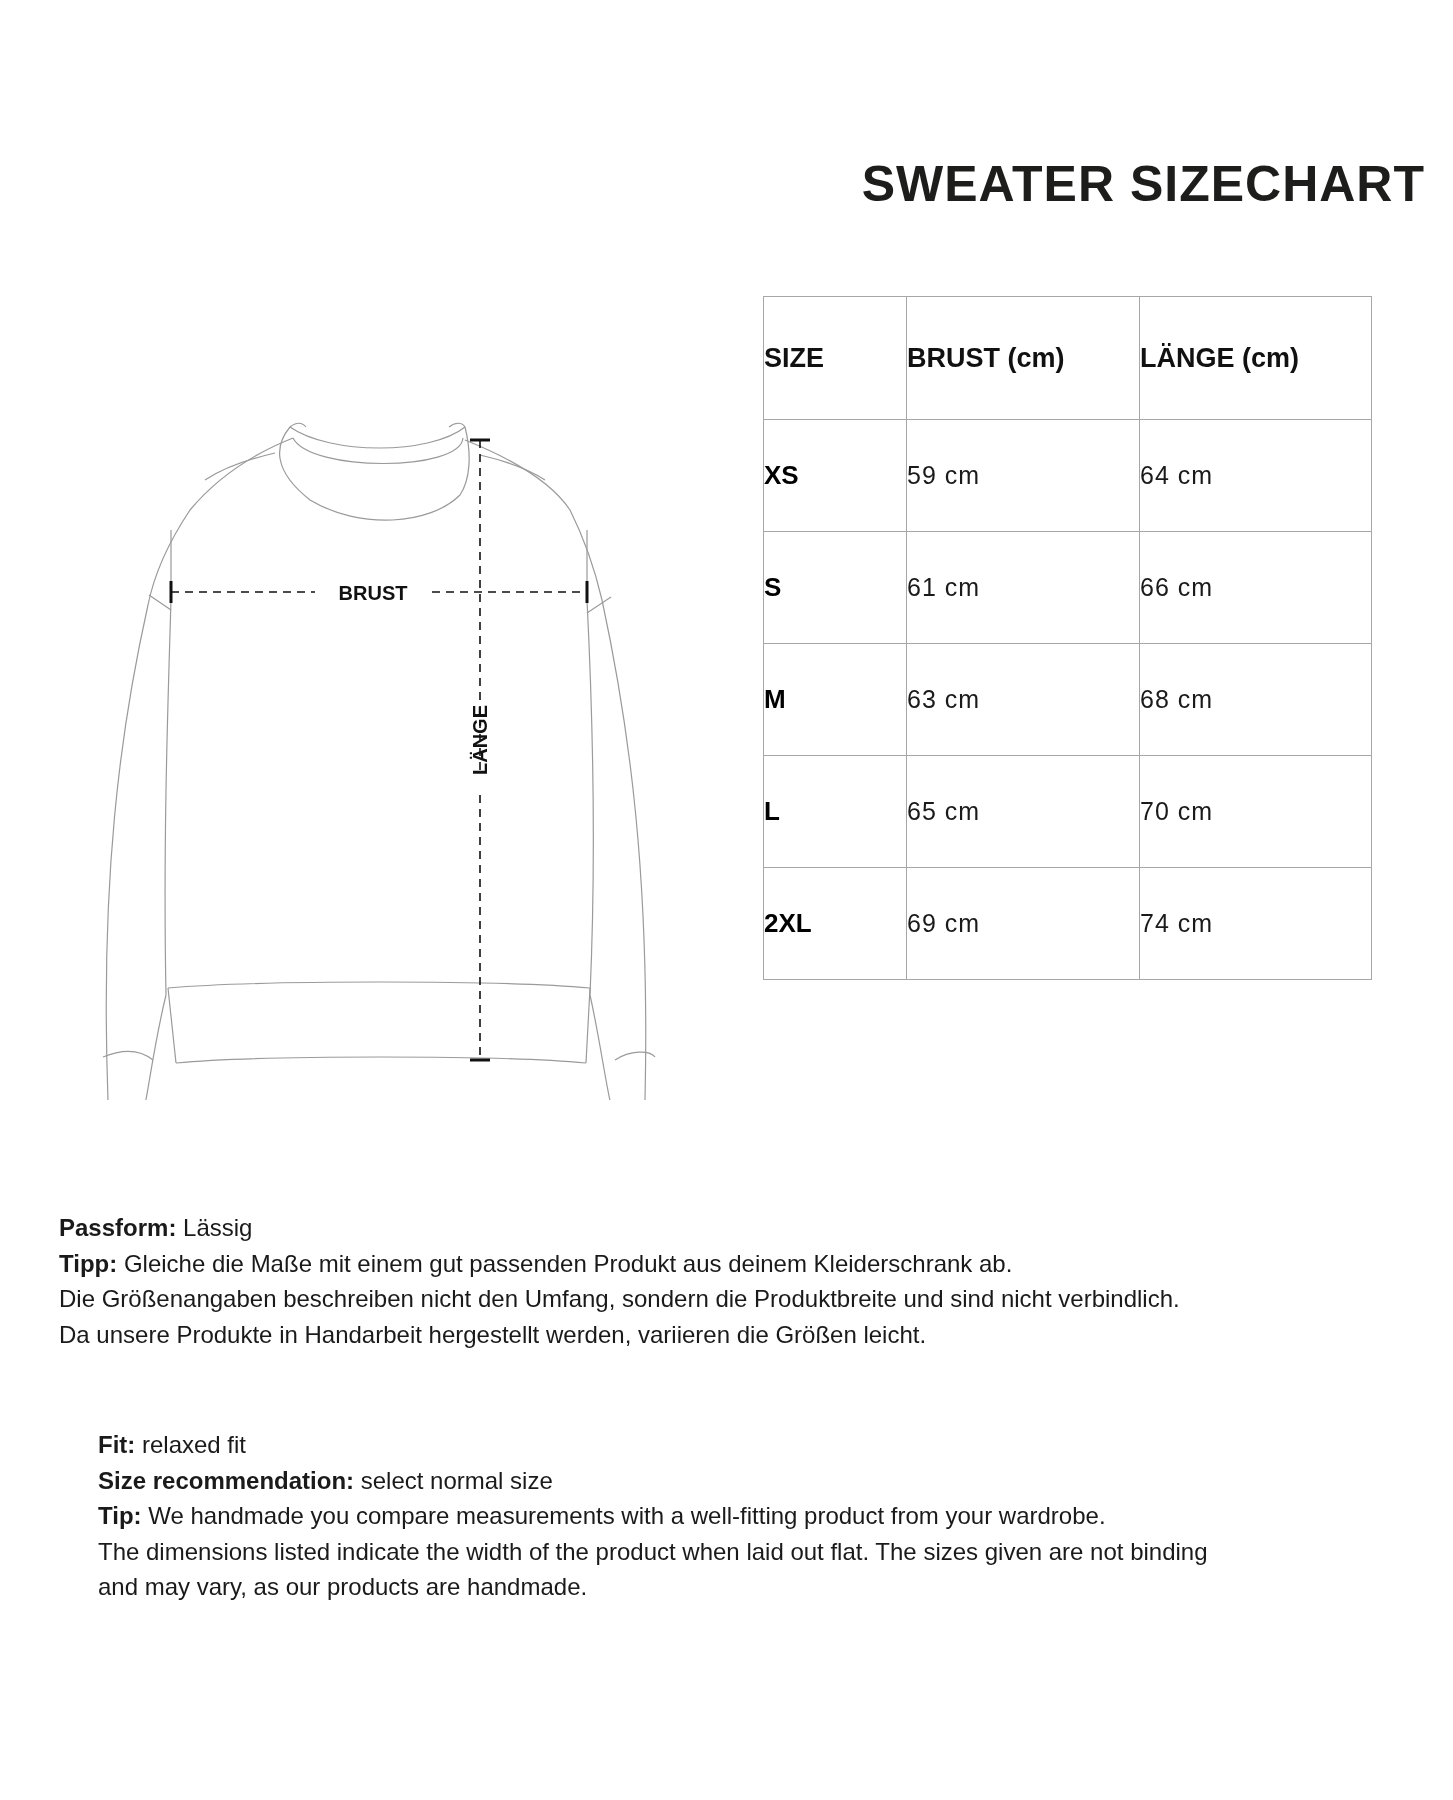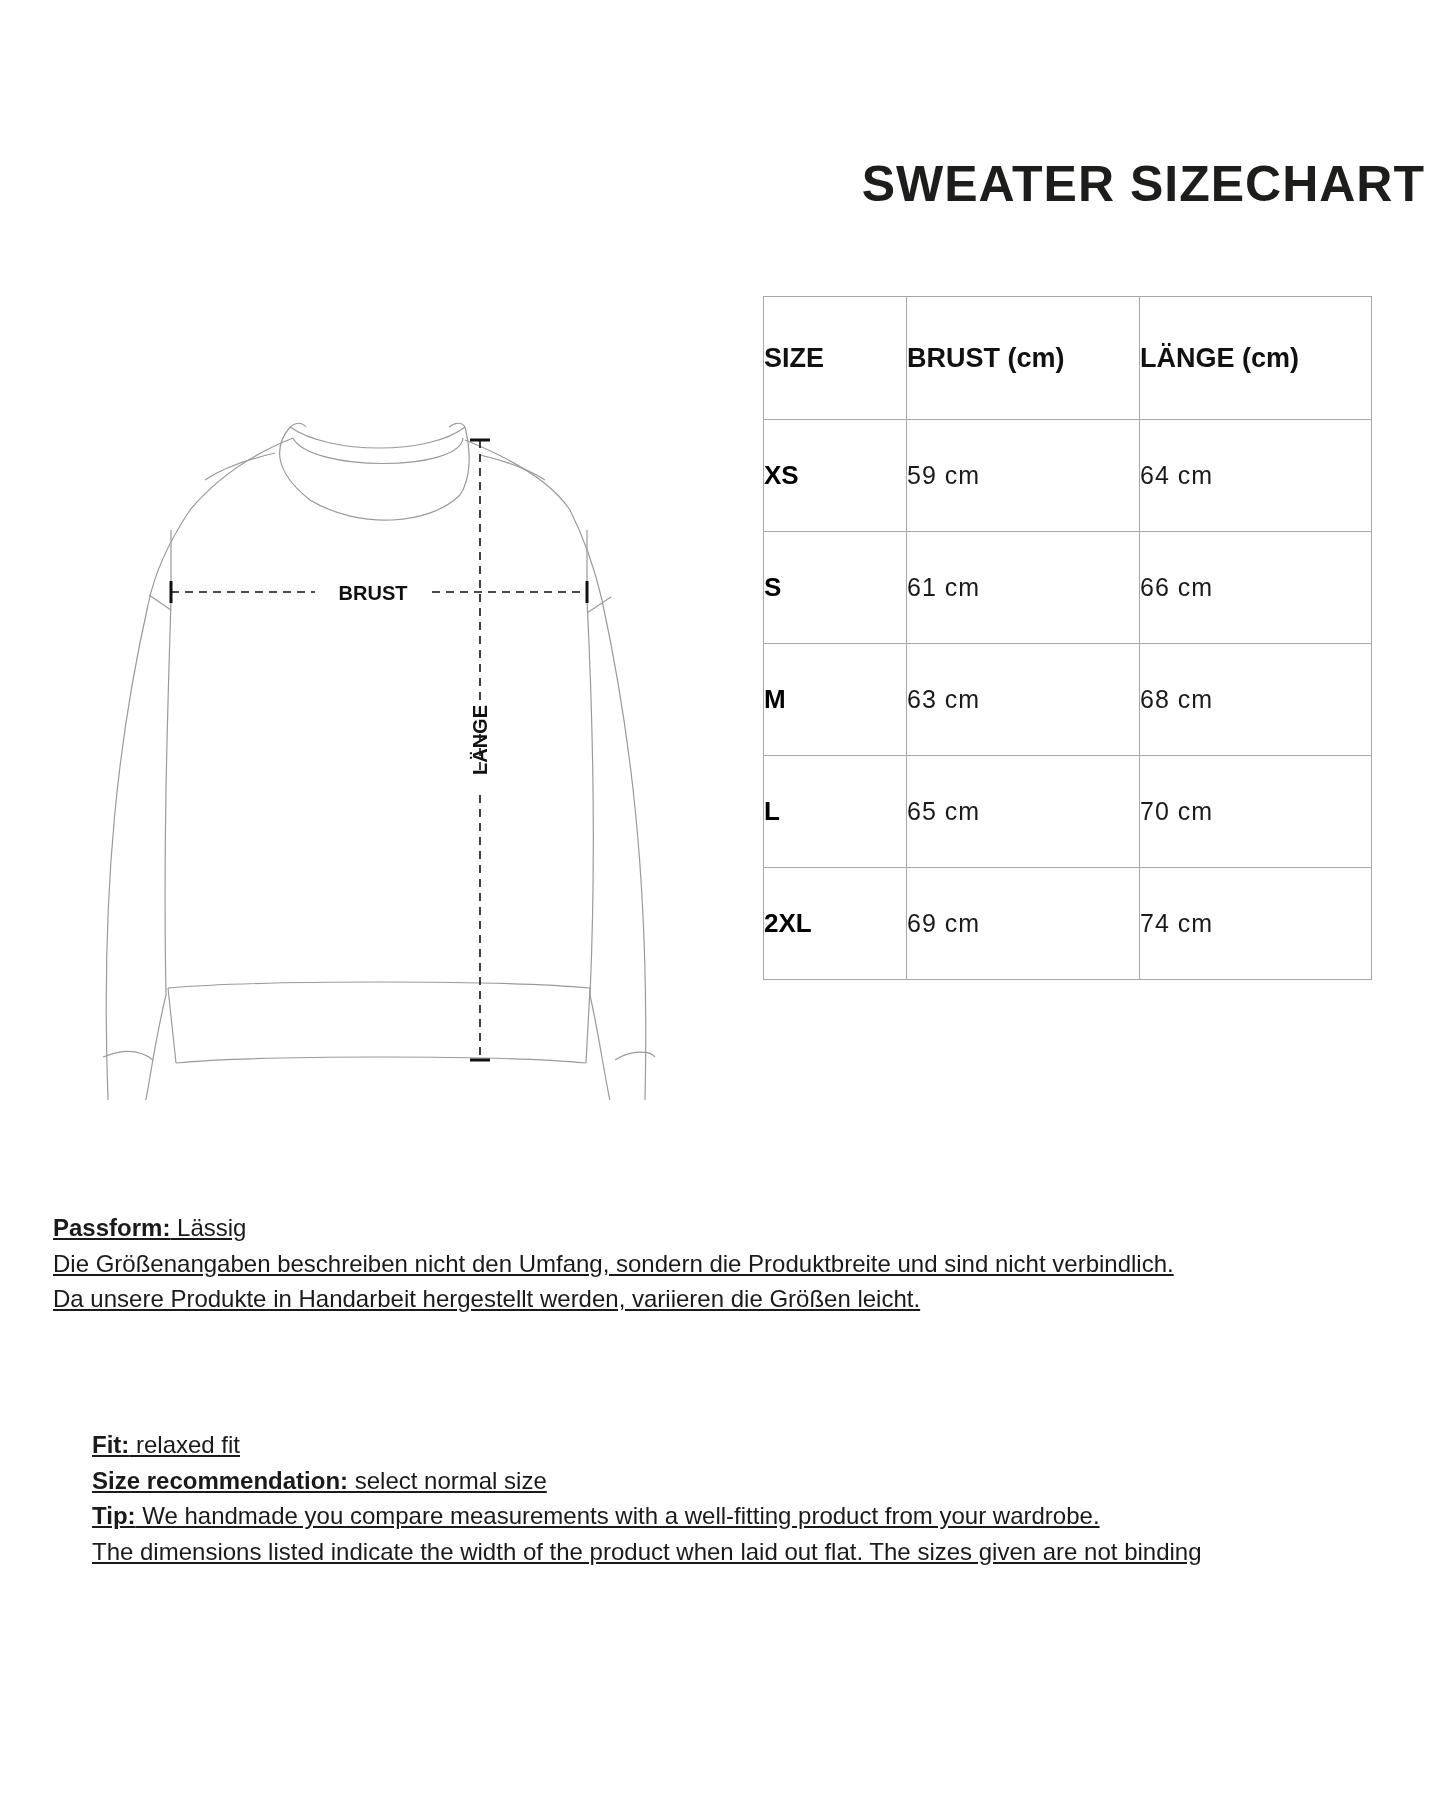--- a/index.html
+++ b/index.html
@@ -5,21 +5,21 @@
   html, body { margin:0; padding:0; background:#ffffff; }
   body { width:1453px; height:1800px; position:relative; overflow:hidden; font-family:"Liberation Sans", sans-serif; color:#1a1a1a; }
   .title { position:absolute; left:0; width:1425px; top:155px; text-align:right; font-size:50px; font-weight:bold; letter-spacing:1px; color:#1d1d1b; }
   .drawing { position:absolute; left:60px; top:400px; width:660px; height:700px; }
   table.sizes { position:absolute; left:763px; top:296px; border-collapse:collapse; }
   table.sizes th, table.sizes td { border:1.5px solid #a7a7a7; text-align:left; padding:0; }
   table.sizes th { height:122px; font-size:27px; font-weight:bold; color:#111; }
   table.sizes td { height:111px; font-size:25px; color:#1a1a1a; letter-spacing:1px; }
   table.sizes td.sz { font-weight:bold; font-size:26px; color:#000000; letter-spacing:0; }
   .c1 { width:142px; } .c2 { width:232px; } .c3 { width:231px; }
-  .notes { position:absolute; left:53px; font-size:24px; line-height:35.5px; color:#1a1a1a;text-decoration:underline; }
+  .notes { position:absolute; left:59px; font-size:24px; line-height:35.5px; color:#1a1a1a; }
   .notes .line { white-space:nowrap; }
   .notes b { font-weight:bold; color:#1a1a1a; }
   #notes-de { top:1210px; }
   #notes-en { top:1427px;margin-left:39px; }
 </style>
 </head>
 <body>
 
 <div class="title">SWEATER SIZECHART</div>
 
@@ -104,22 +104,24 @@
     <tr>
       <td class="sz">2XL</td>
       <td>69 cm</td>
       <td>74 cm</td>
     </tr>
   </tbody>
 </table>
 
 <div class="notes" id="notes-de">
   <div class="line"><b>Passform:</b><span> Lässig</span></div>
+  <div class="line"><b>Tipp:</b><span> Gleiche die Maße mit einem gut passenden Produkt aus deinem Kleiderschrank ab.</span></div>
   <div class="line">Die Größenangaben beschreiben nicht den Umfang, sondern die Produktbreite und sind nicht verbindlich.</div>
   <div class="line">Da unsere Produkte in Handarbeit hergestellt werden, variieren die Größen leicht.</div>
 </div>
 
 <div class="notes" id="notes-en">
   <div class="line"><b>Fit:</b><span> relaxed fit</span></div>
   <div class="line"><b>Size recommendation:</b><span> select normal size</span></div>
   <div class="line"><b>Tip:</b><span> We handmade you compare measurements with a well-fitting product from your wardrobe.</span></div>
   <div class="line">The dimensions listed indicate the width of the product when laid out flat. The sizes given are not binding</div>
+  <div class="line">and may vary, as our products are handmade.</div>
 </div>
 
 </body></html>

